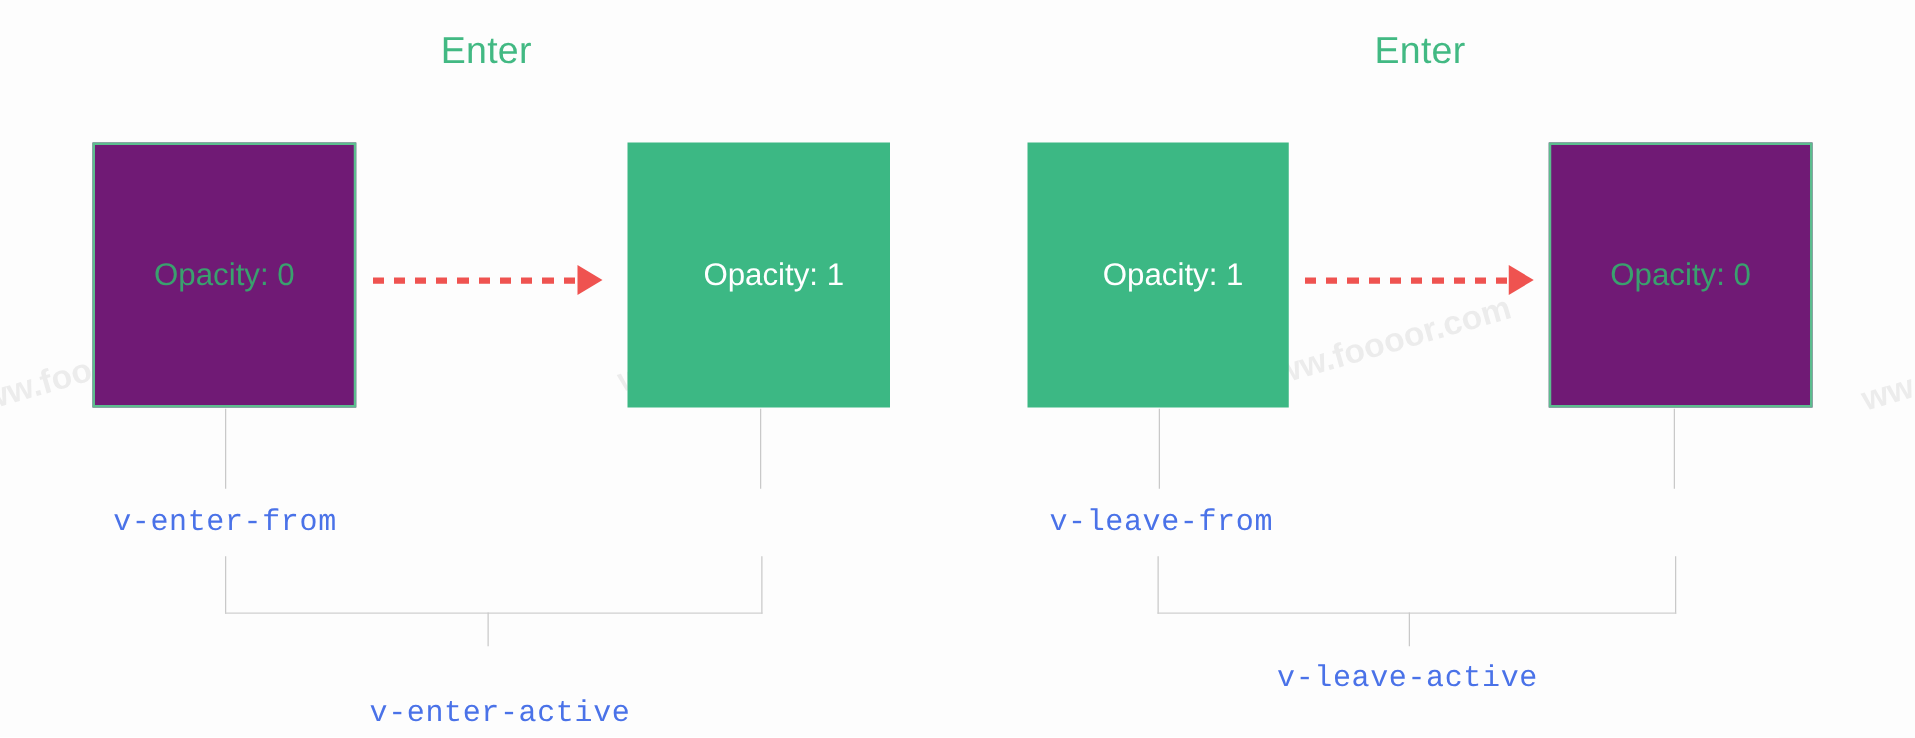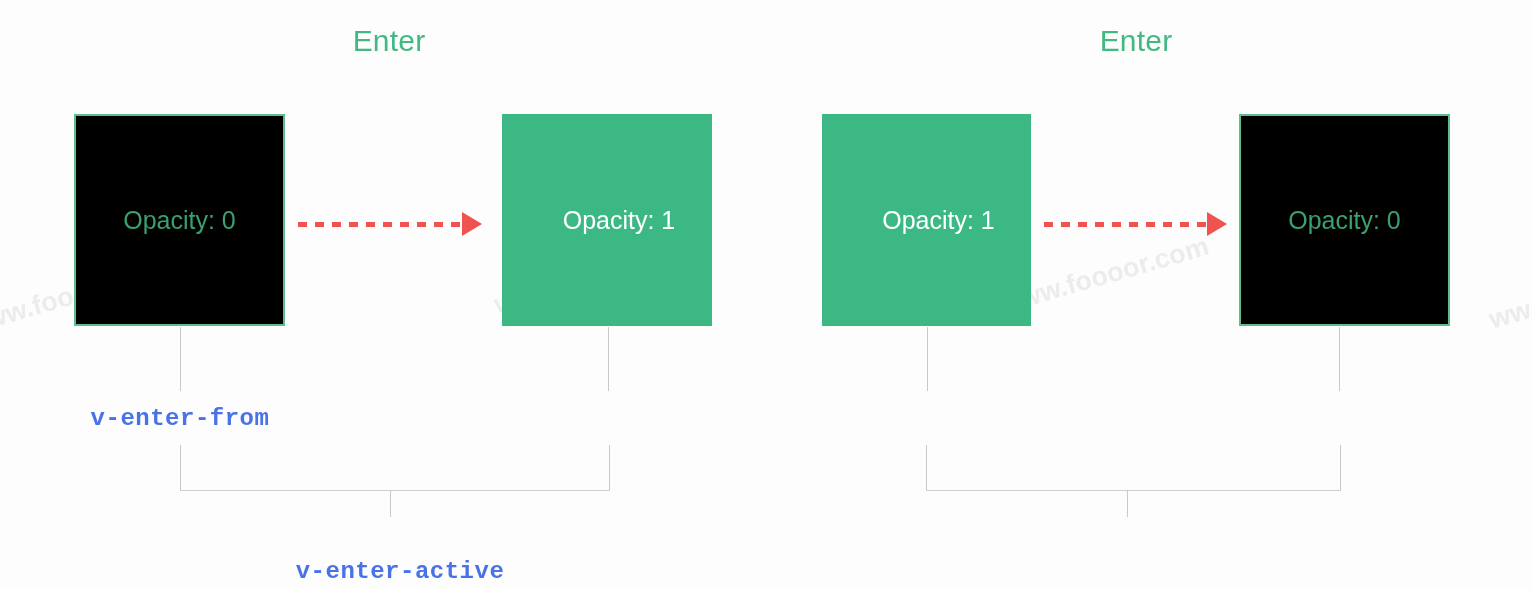--- a/index.html
+++ b/index.html
@@ -40,21 +40,21 @@
     align-items: center;
     justify-content: center;
   }
   .state-box .box-label {
     font-family: "Liberation Sans", sans-serif;
     font-size: 25px;
     font-weight: 400;
     white-space: nowrap;
   }
   .box-empty {
-    background: #000000;
+    background: #701a75;
     border: 2px solid #5cbd8e;
   }
   .box-empty .box-label { color: #3aa06e; }
   .box-filled {
     background: #3cb884;
     border: 0;
     padding-left: 24px;
   }
   .box-filled .box-label { color: #ffffff; }
 
@@ -121,21 +121,20 @@
 
   
   .class-label {
     position: absolute;
     font-family: "Liberation Mono", monospace;
     font-size: 24px;
     color: #4a72e8;
     white-space: nowrap;
     text-align: center;
     letter-spacing: 0.5px;
-    font-weight: bold;
   }
   #lbl-enter-from { left: 80px;   top: 405px; width: 200px; }
   #lbl-enter-to   { left: 522px;  top: 405px; width: 172px; }
   #lbl-leave-from { left: 829px;  top: 405px; width: 200px; }
   #lbl-leave-to   { left: 1255px; top: 405px; width: 172px; }
   #lbl-enter-active { left: 280px; top: 530px; width: 240px; margin-top: 28px; }
   #lbl-leave-active { left: 1006px; top: 530px; width: 240px; }
 
   
   .watermark {
@@ -204,14 +203,16 @@
   <div class="vline" id="brk-enter-stub"></div>
 
   <div class="vline" id="brk-leave-left"></div>
   <div class="vline" id="brk-leave-right"></div>
   <div class="hline" id="brk-leave-bar"></div>
   <div class="vline" id="brk-leave-stub"></div>
 
   <div class="class-label" id="lbl-enter-from">v-enter-from</div>
   <div class="class-label" id="lbl-enter-active">v-enter-active</div>
 
+  <div class="class-label" id="lbl-leave-from">v-leave-from</div>
+  <div class="class-label" id="lbl-leave-active">v-leave-active</div>
 
 </div>
 
 </body></html>

